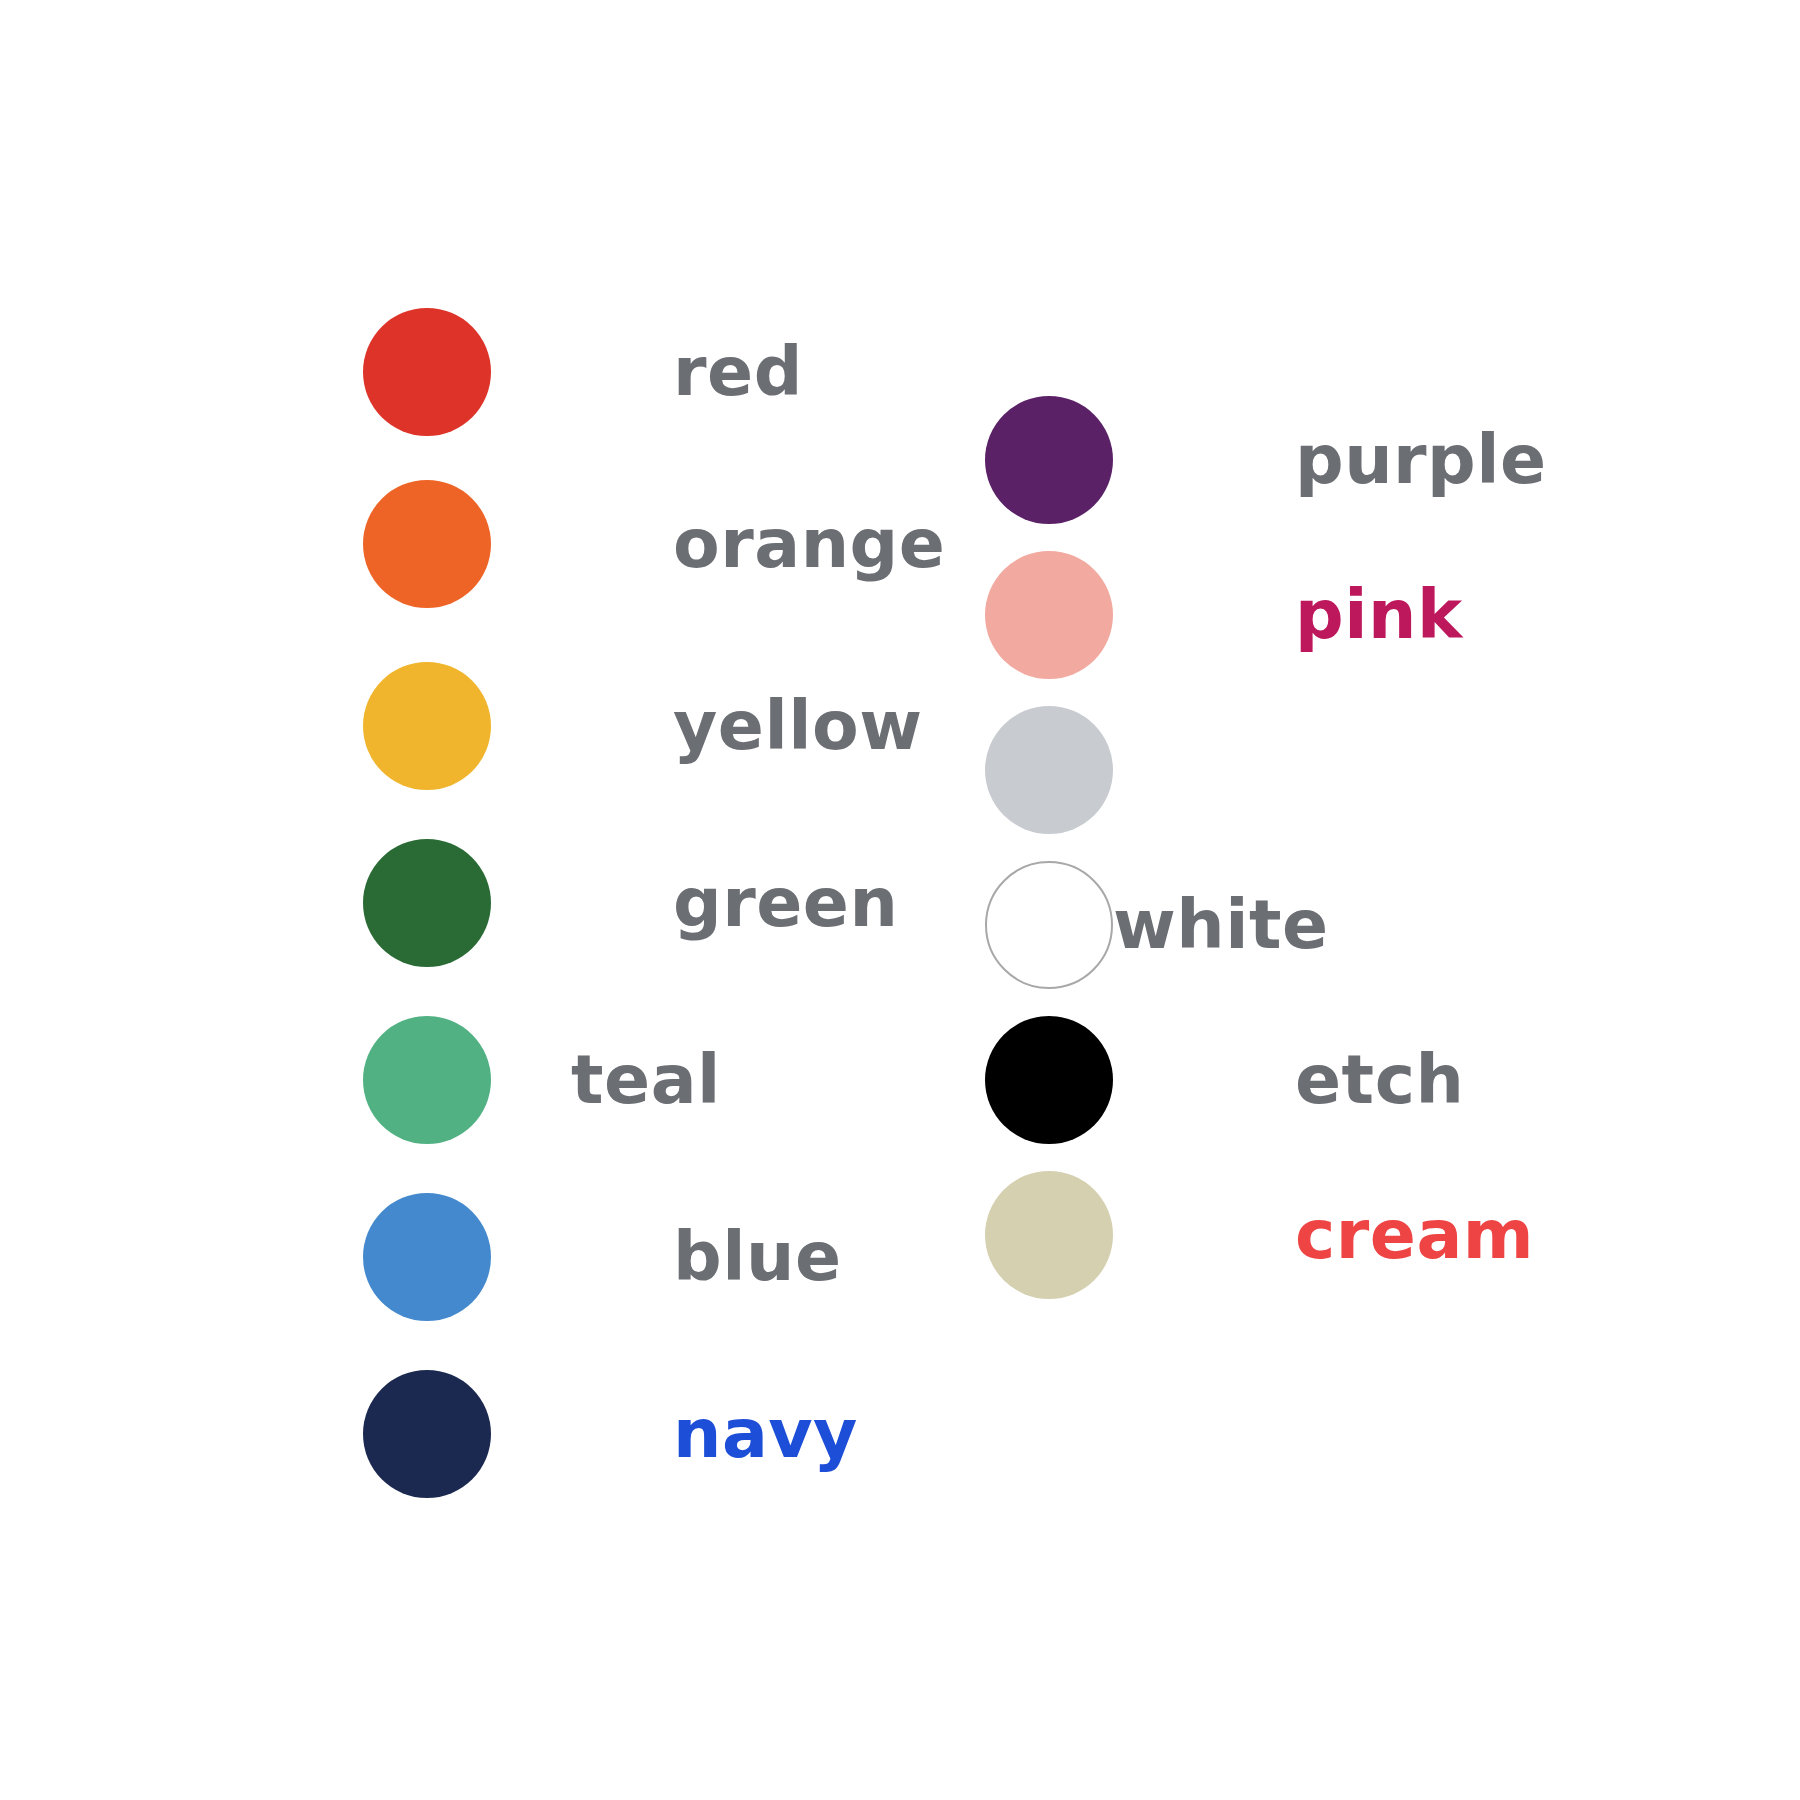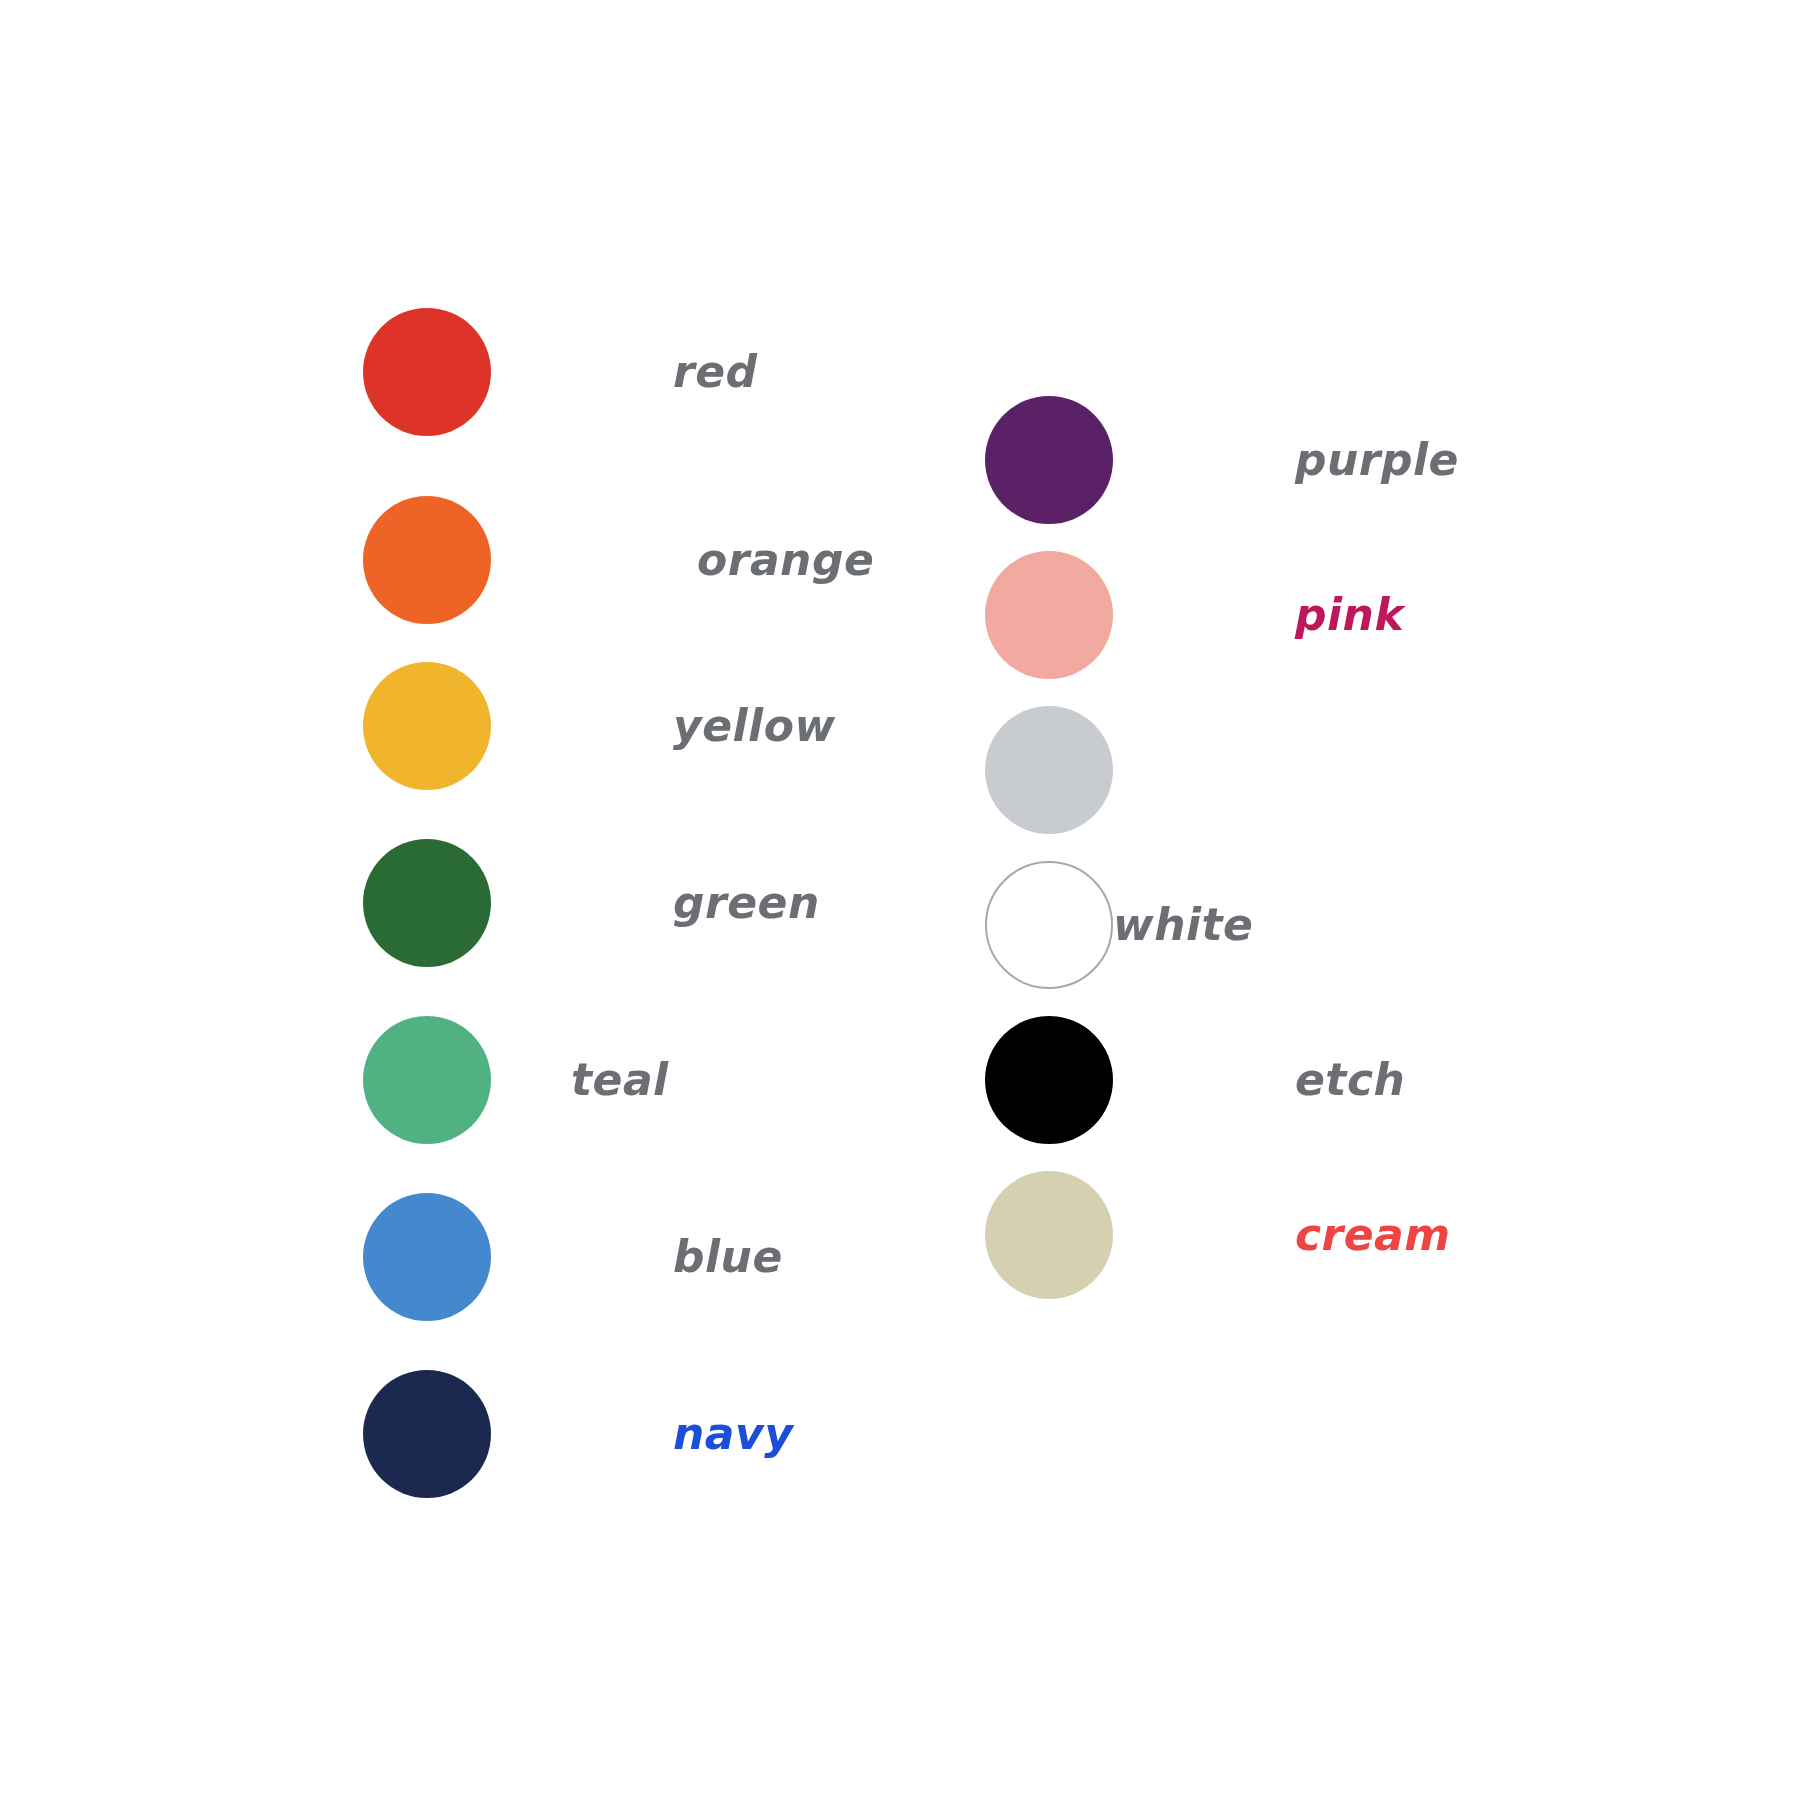--- a/index.html
+++ b/index.html
@@ -35,39 +35,38 @@
 
   .swatch-dot {
     width: 128px;
     height: 128px;
     border-radius: 50%;
     flex: 0 0 auto;
     box-sizing: border-box;
   }
 
   .swatch-label {
-    font-size: 44px;
+    font-size: 68px;
     font-weight: bold;
     color: #6b6e73;
     white-space: nowrap;
     line-height: 1;
     letter-spacing: 0.5px;
-    font-style: italic;
   }
 </style>
 </head>
 <body>
 
 <div id="legend-board" style="background: rgb(255, 255, 255);">
     <div class="swatch-column">
       <div class="swatch-row" style="left: 363px; top: 308px;">
         <span class="swatch-dot" title="red" style="background: rgb(221, 51, 40);"></span>
         <span class="swatch-label" style="margin-left: 182px; color: rgb(107, 110, 115);">red</span>
       </div>
-      <div class="swatch-row" style="left: 363px; top: 496px; gap: 24px;">
+      <div class="swatch-row" style="left: 363px; top: 480px;">
         <span class="swatch-dot" title="orange" style="background: rgb(238, 100, 39);"></span>
         <span class="swatch-label" style="margin-left: 182px; color: rgb(107, 110, 115);">orange</span>
       </div>
       <div class="swatch-row" style="left: 363px; top: 662px;">
         <span class="swatch-dot" title="yellow" style="background: rgb(240, 181, 44);"></span>
         <span class="swatch-label" style="margin-left: 182px; color: rgb(107, 110, 115);">yellow</span>
       </div>
       <div class="swatch-row" style="left: 363px; top: 839px; justify-content: space-between;">
         <span class="swatch-dot" title="green" style="background: rgb(42, 107, 53);"></span>
         <span class="swatch-label" style="margin-left: 182px; color: rgb(107, 110, 115);">green</span>

